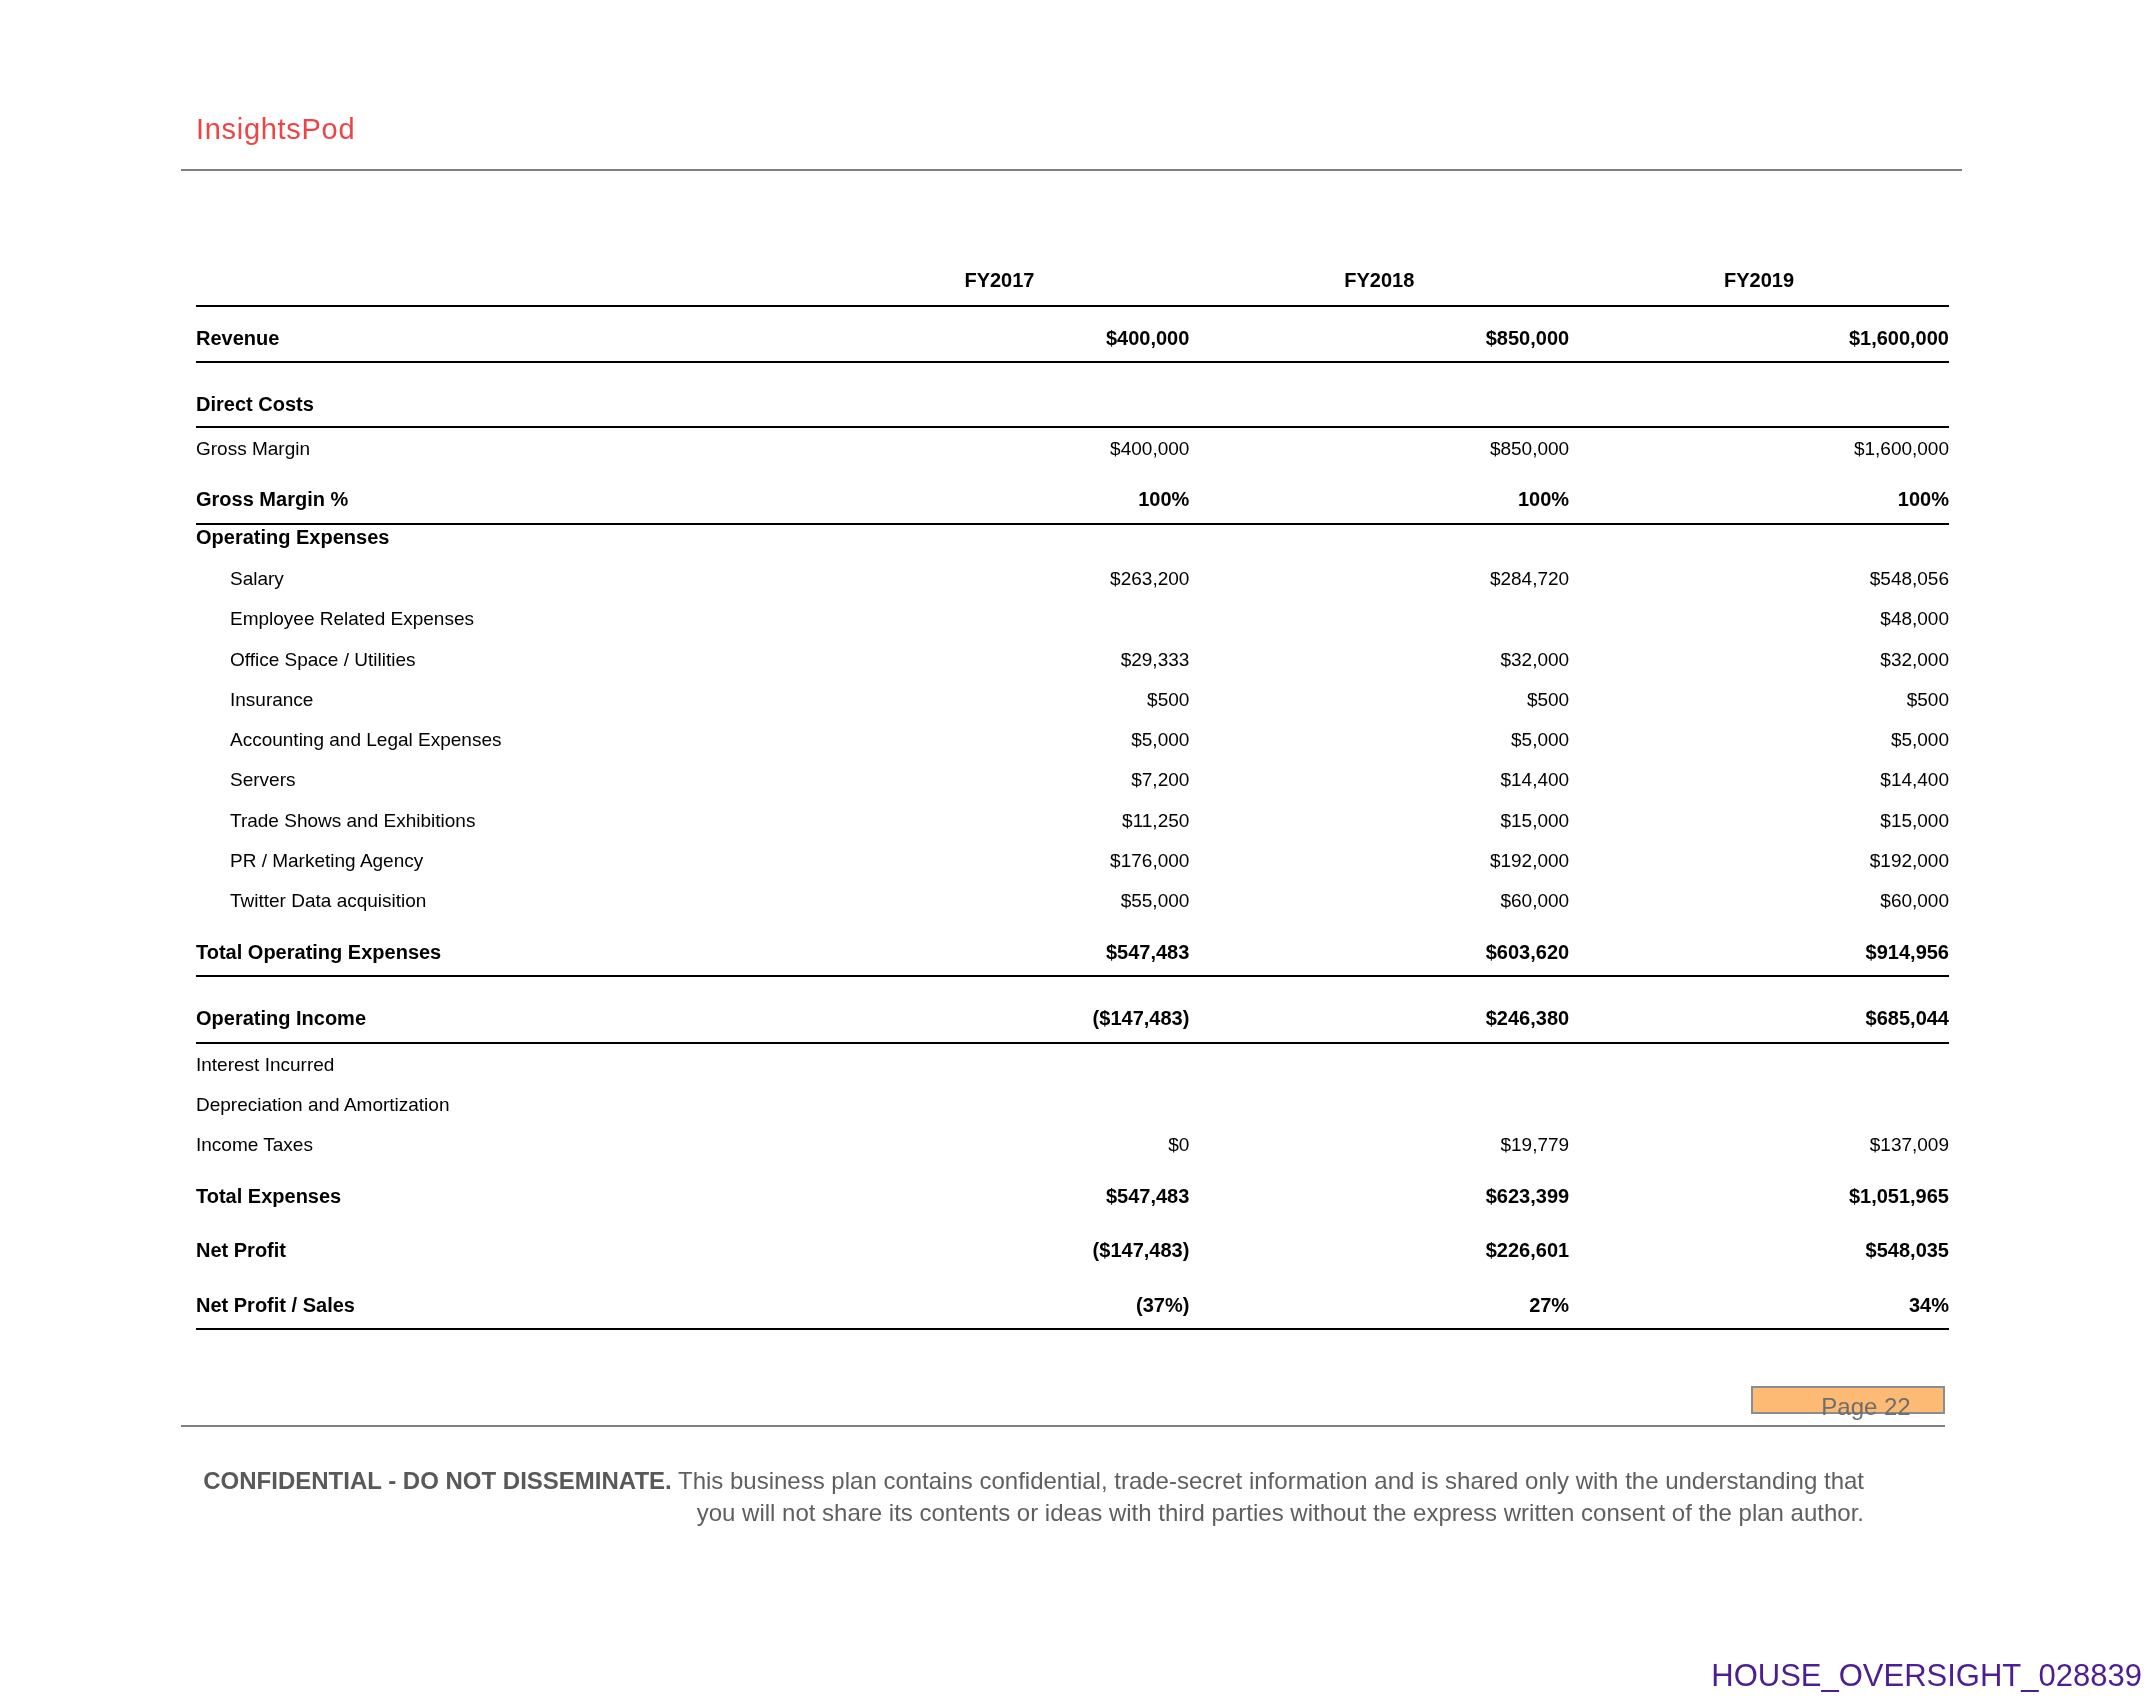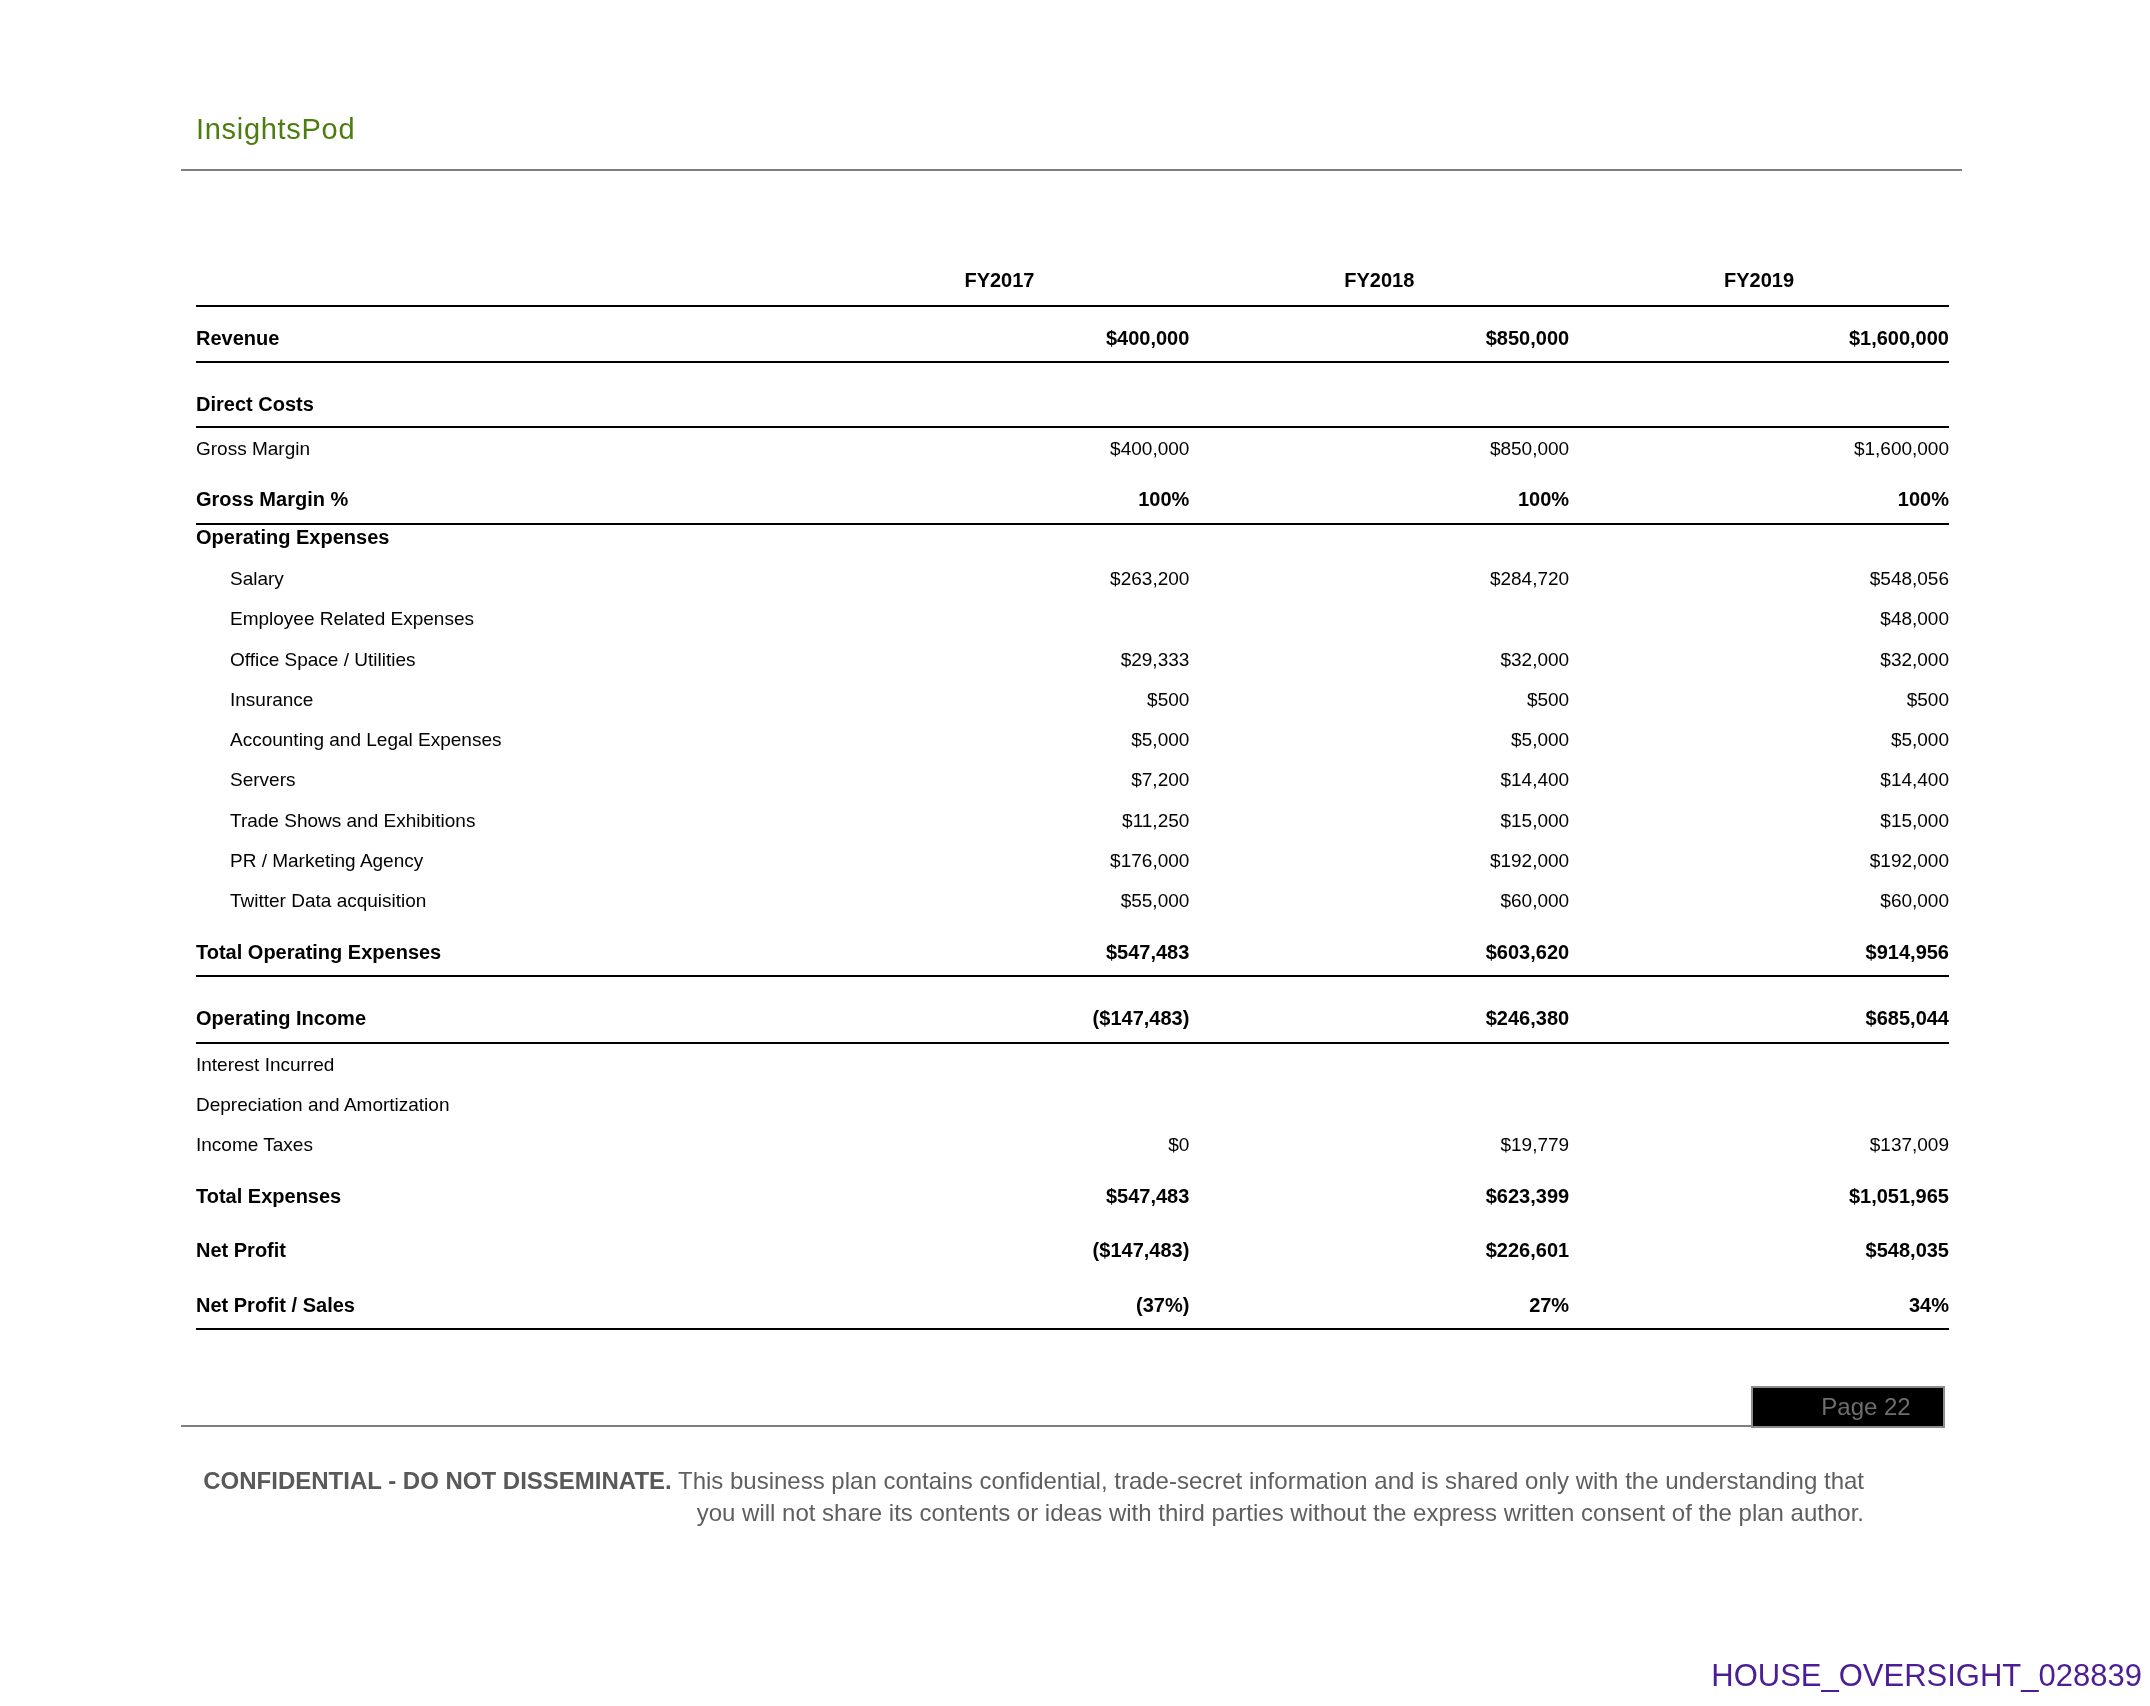--- a/index.html
+++ b/index.html
@@ -16,21 +16,21 @@
     overflow: hidden;
   }
 
   
   .brand {
     position: absolute;
     left: 196px;
     top: 112px;
     font-size: 29px;
     line-height: 34px;
-    color: #4d7c0f;
+    color: #ef4444;
     letter-spacing: 0.7px;
   }
   .top-rule {
     position: absolute;
     left: 181px;
     top: 169px;
     width: 1781px;
     border-top: 2px solid #7f7f7f;
   }
 
@@ -77,23 +77,23 @@
     left: 181px;
     top: 1425px;
     width: 1764px;
     border-top: 2px solid #7f7f7f;
   }
   .page-box {
     position: absolute;
     left: 1751px;
     top: 1386px;
     width: 194px;
-    height: 42px;
+    height: 28px;
     border: 2px solid #8c8c8c;
-    background: #000000;
+    background: #fdba74;
     text-align: center;
     font-size: 24px;
     line-height: 38px;
     color: #6e6e6e;
     padding-left: 36px;
   }
   .confidential {
     position: absolute;
     left: 196px;
     top: 1465px;

